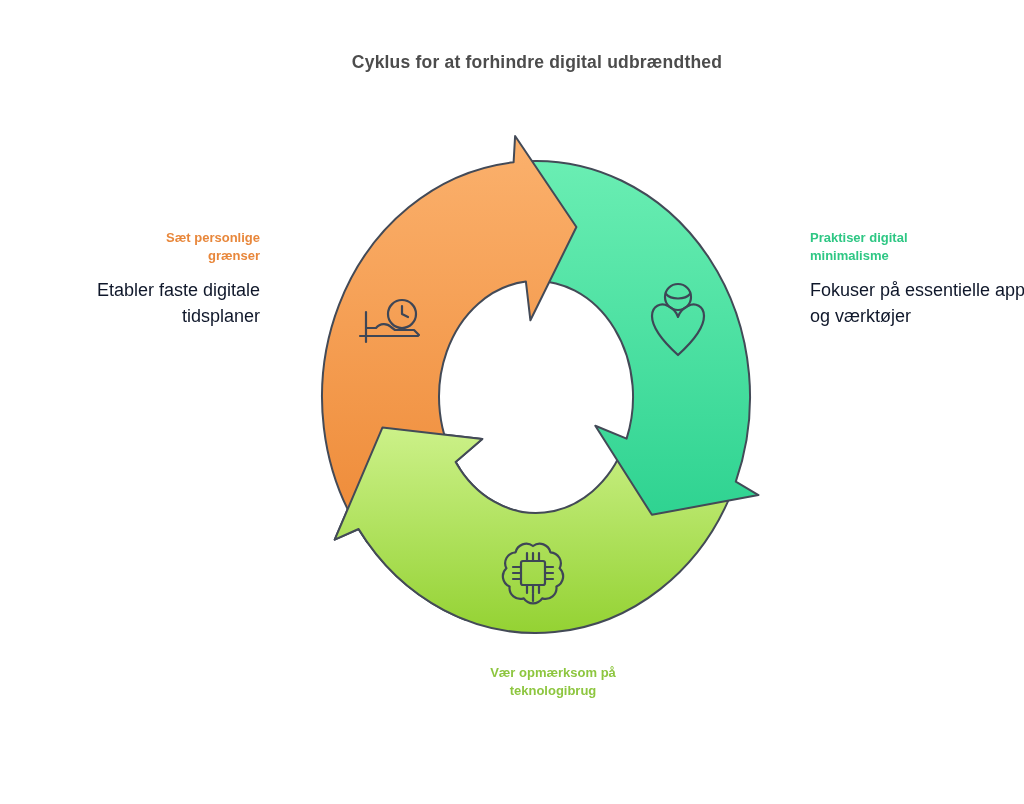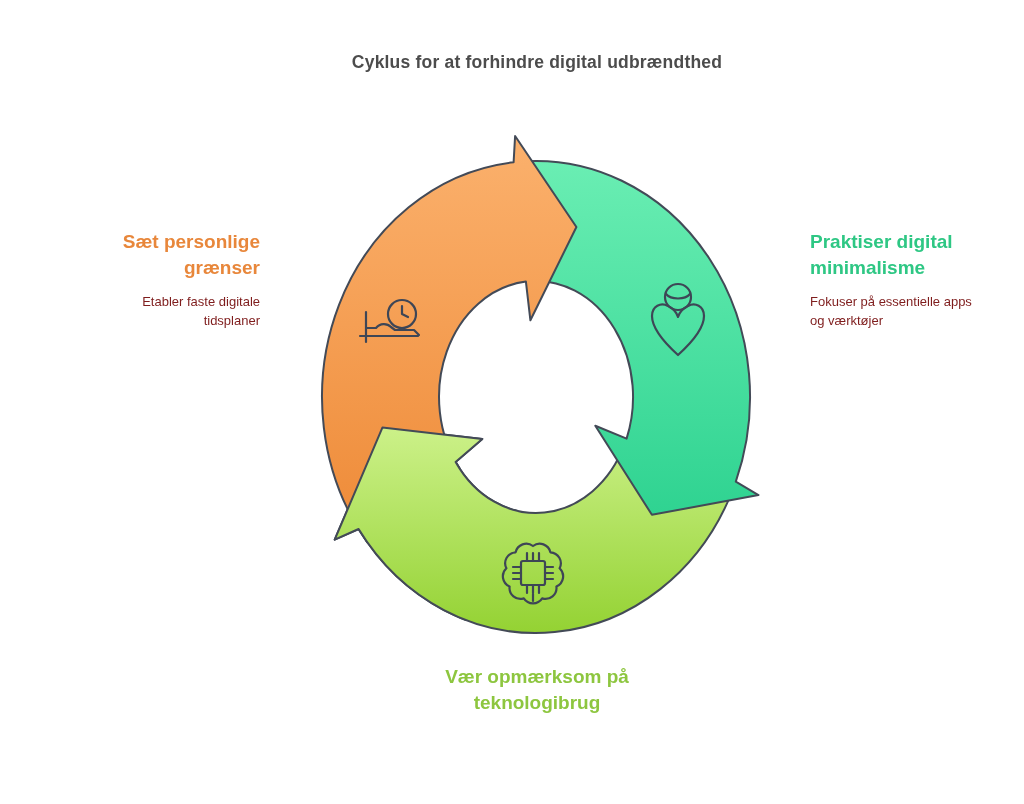--- a/index.html
+++ b/index.html
@@ -4,25 +4,25 @@
 <style>
   html,body{margin:0;padding:0;background:#ffffff;}
   body{width:1024px;height:804px;font-family:"Liberation Sans",sans-serif;}
   .canvas{position:relative;width:1024px;height:804px;background:#fff;overflow:hidden;}
   .page-title{
     position:absolute;left:37px;top:52px;width:1000px;text-align:center;
     font-size:17.5px;font-weight:bold;color:#4c4c4c;letter-spacing:.2px;
   }
   svg.diagram{position:absolute;left:0;top:0;}
   .step-label{position:absolute;}
-  .step-title{margin:0 0 13px 0;font-size:19px;font-weight:bold;line-height:1.35;white-space:pre-line;}
-  .step-sub{font-size:13px;color:#7f1d1d;line-height:1.45;white-space:pre-line;}
+  .step-title{margin:0 0 13px 0;font-size:13px;font-weight:bold;line-height:1.35;white-space:pre-line;}
+  .step-sub{font-size:18px;color:#0f172a;line-height:1.45;white-space:pre-line;}
   .label-left{right:764px;top:229px;width:230px;text-align:right;}
   .label-right{left:810px;top:229px;width:230px;text-align:left;}
-  .label-bottom{left:387px;top:664px;width:300px;text-align:center;}
+  .label-bottom{left:403px;top:664px;width:300px;text-align:center;}
   .c-orange{color:#e8873b;}
   .c-teal{color:#2ec784;}
   .c-lime{color:#8dc63f;}
   .arrow{stroke:#434a57;stroke-width:2;stroke-linejoin:round;}
   .icon{fill:none;stroke:#3e4656;stroke-width:2.2;stroke-linecap:round;stroke-linejoin:round;}
 </style>
 </head>
 <body>
 
 <div class="canvas">

